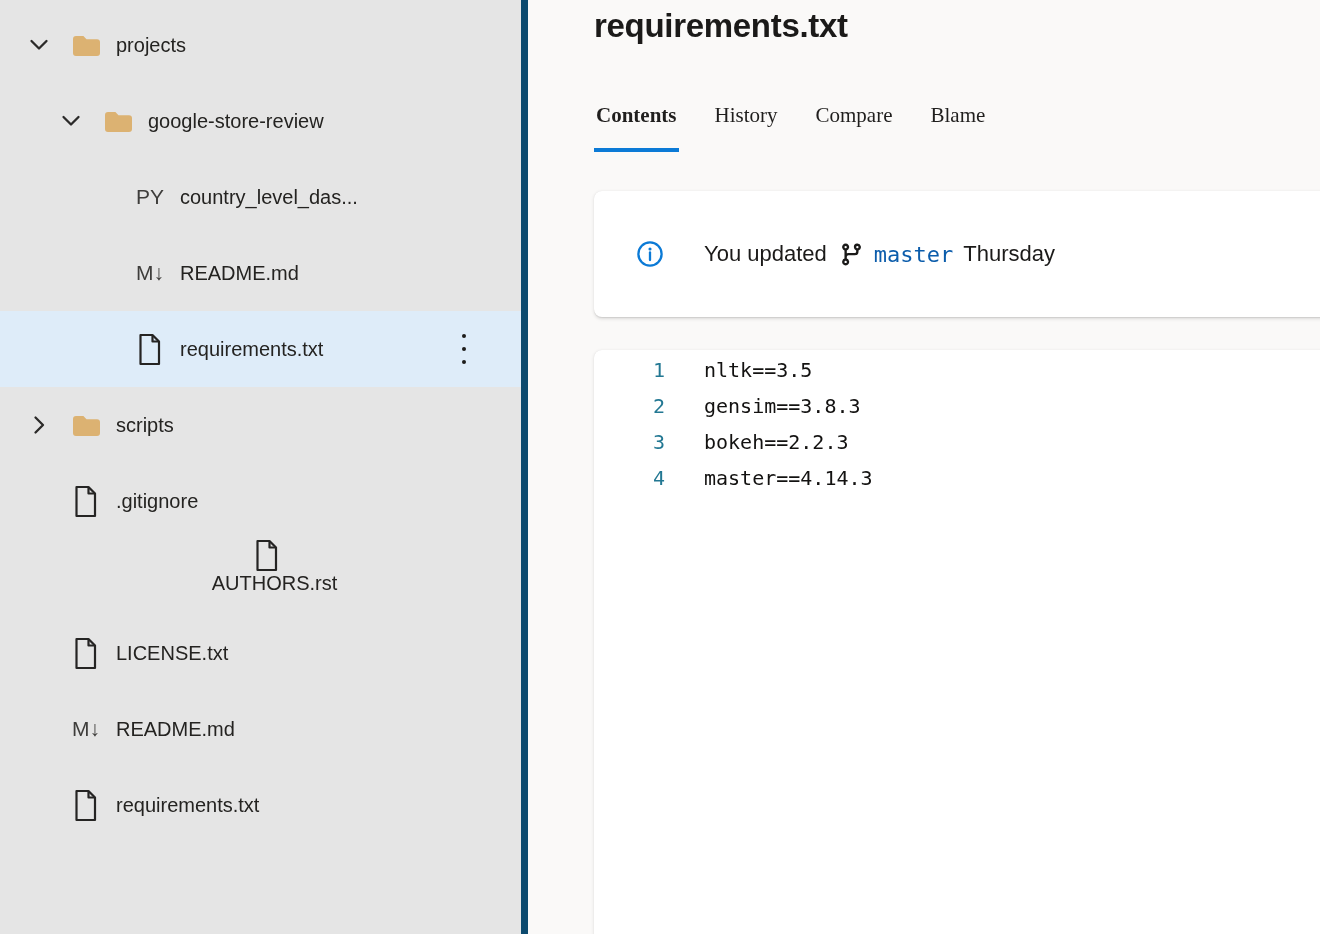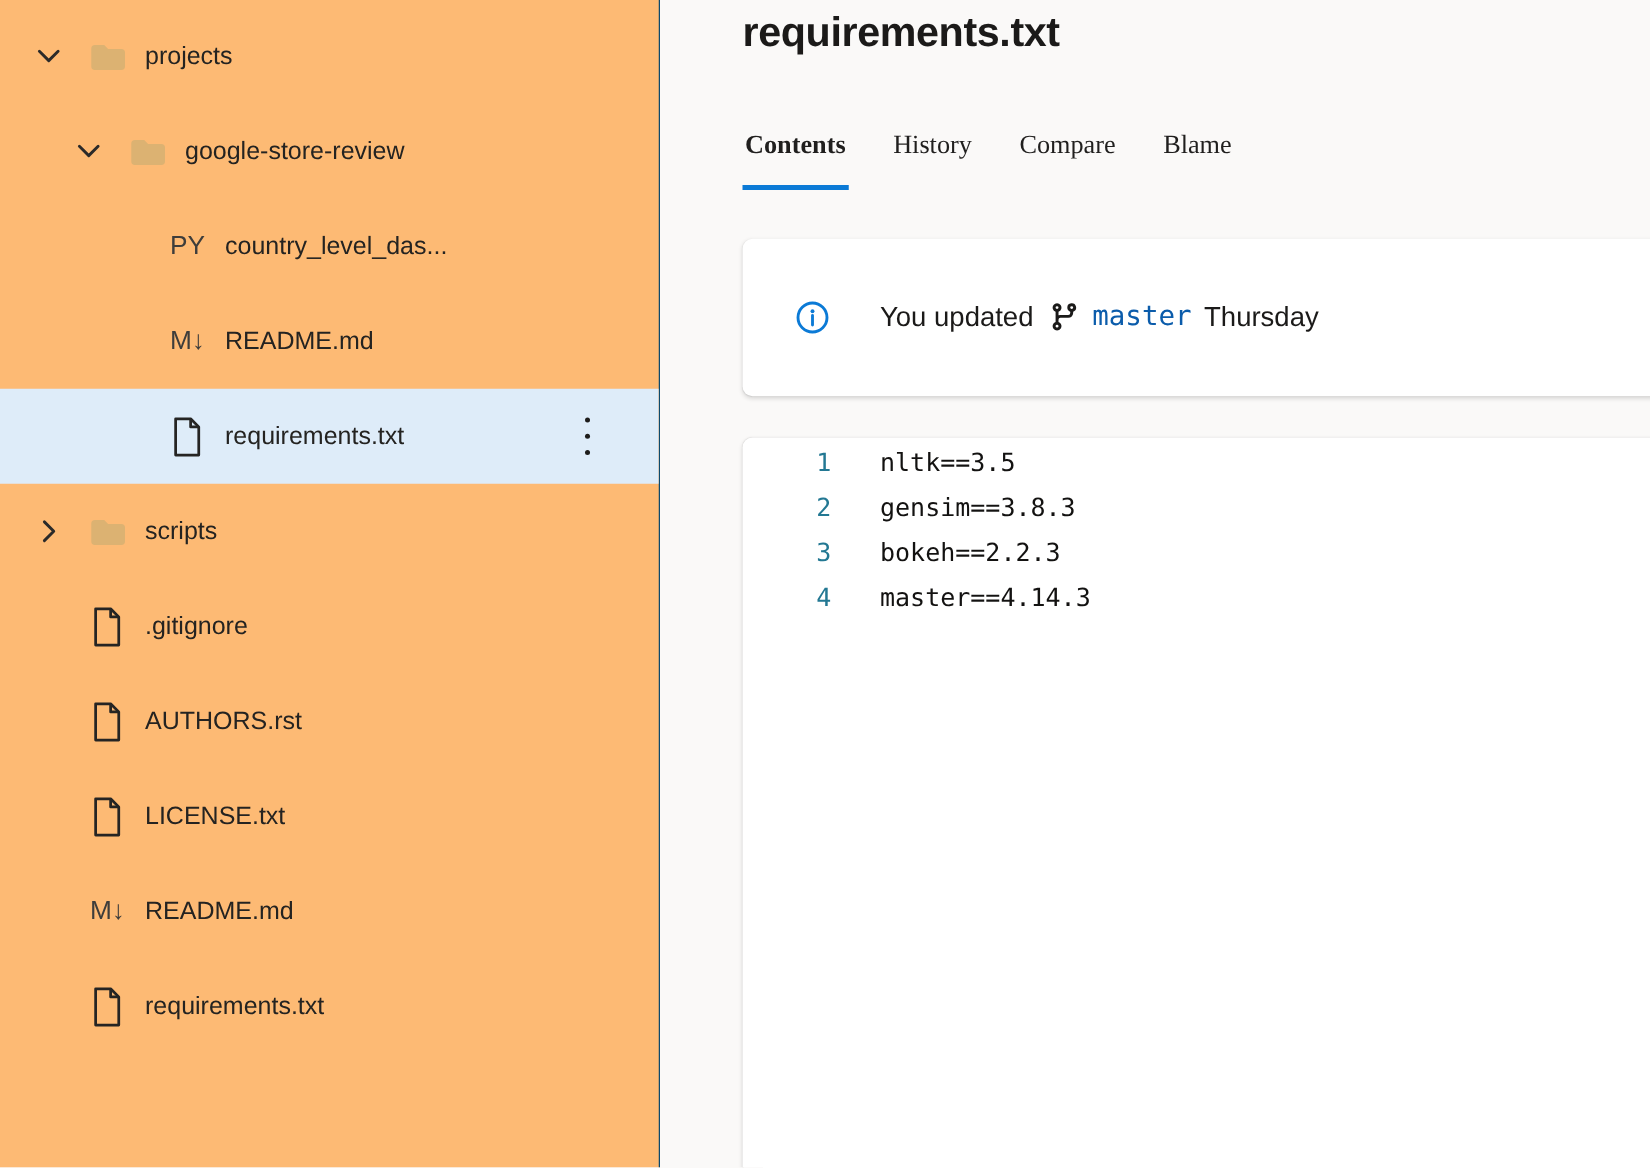--- a/index.html
+++ b/index.html
@@ -7,22 +7,22 @@
   body {
     font-family:"Liberation Sans","DejaVu Sans",sans-serif;
     color:#201f1e;
     background:#faf9f8;
   }
   .app { display:flex; width:100%; height:100%; }
 
   
   .sidebar {
     width:528px; flex-shrink:0; height:100%;
-    background:#fdba74;
-    border-right:1px solid #0c4a6e;
+    background:#e5e5e5;
+    border-right:7px solid #0c4a6e;
     padding-top:7px;
     overflow:hidden;
   }
   .tree-row {
     height:76px; display:flex; align-items:center;
     position:relative; cursor:pointer; white-space:nowrap;
   }
   .tree-row.selected { background:#deecf9; }
   .chevron-slot { width:44px; flex-shrink:0; display:flex; align-items:center; }
   .icon-slot   { width:44px; flex-shrink:0; display:flex; align-items:flex-start; }
@@ -50,21 +50,21 @@
   .card {
     background:#ffffff;
     border-radius:8px;
     box-shadow:0 1.6px 3.6px rgba(0,0,0,0.12), 0 0.3px 0.9px rgba(0,0,0,0.08);
     width:calc(100% + 40px);
   }
   .banner-card {
     margin-top:39px; height:126px;
     display:flex; align-items:center; padding-left:42px;
   }
-  .banner-text { display:flex; align-items:flex-start; font-size:22px; color:#1b1a19; margin-left:40px; }
+  .banner-text { display:flex; align-items:flex-end; font-size:22px; color:#1b1a19; margin-left:40px; }
   .branch-icon { margin:0 10px 0 12px; }
   .branch-name {
     font-family:"DejaVu Sans Mono","Liberation Mono",monospace;
     font-size:22px; color:#0b5cab; margin-right:10px; cursor:pointer;
   }
   .code-card {
     margin-top:33px; height:620px;
     border-radius:8px 8px 0 0;
     padding-top:2px;
     font-family:"DejaVu Sans Mono","Liberation Mono",monospace;
@@ -185,21 +185,21 @@
 
       <svg width="27" height="33" viewBox="0 0 27 33">
         <path d="M4.5 2 H16.5 L23 8.5 V31 H4.5 Z" fill="none" stroke="#252423" stroke-width="2.2" stroke-linejoin="round"></path>
         <path d="M16.5 2 V8.5 H23" fill="none" stroke="#252423" stroke-width="2.2" stroke-linejoin="round"></path>
       </svg>
 
     </span>
     <span class="tree-label">.gitignore</span>
 
   </div>
-        <div class="tree-row" style="padding-left: 28px;">
+        <div class="tree-row" style="padding-left: 28px; flex-direction: column;">
     <span class="chevron-slot">
       
       
     </span>
     <span class="icon-slot">
 
       <svg width="27" height="33" viewBox="0 0 27 33">
         <path d="M4.5 2 H16.5 L23 8.5 V31 H4.5 Z" fill="none" stroke="#252423" stroke-width="2.2" stroke-linejoin="round"></path>
         <path d="M16.5 2 V8.5 H23" fill="none" stroke="#252423" stroke-width="2.2" stroke-linejoin="round"></path>
       </svg>

